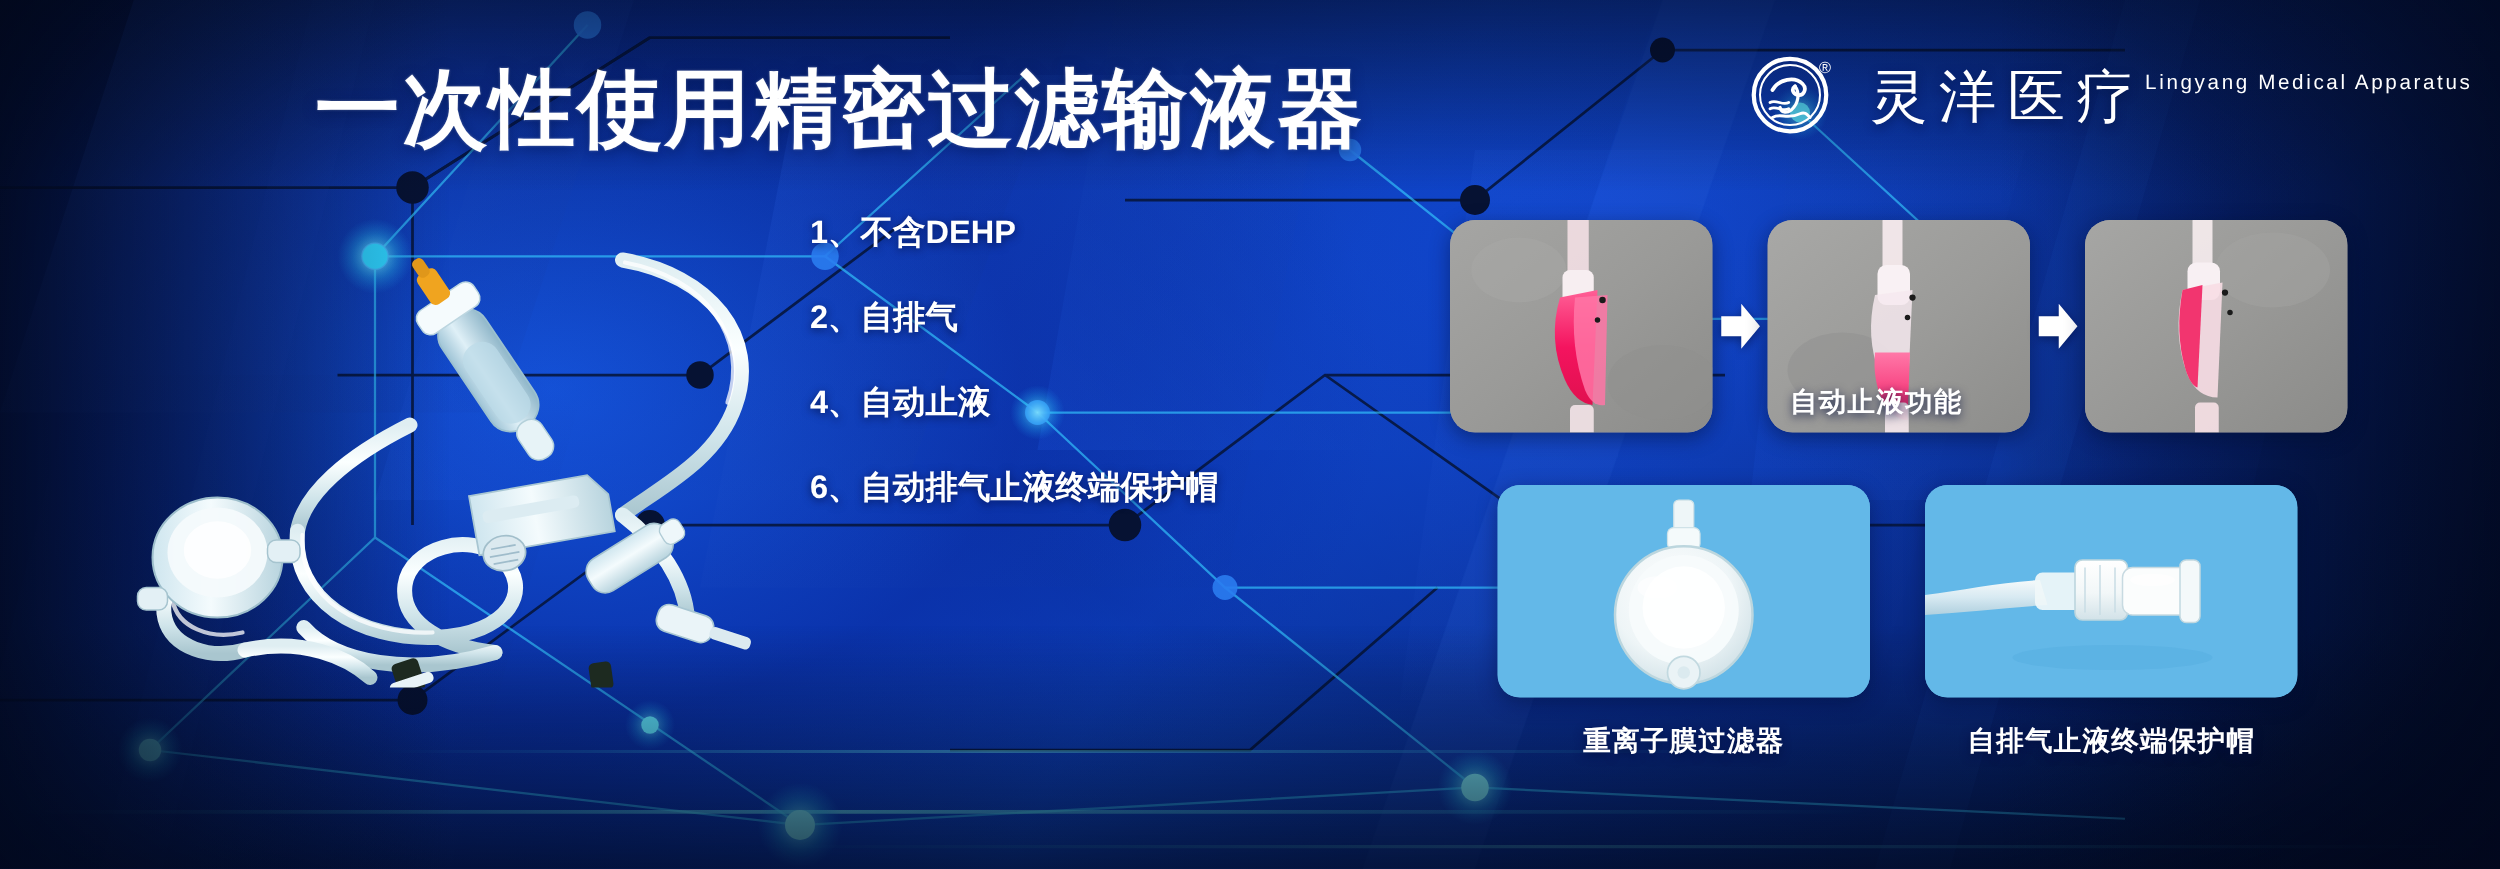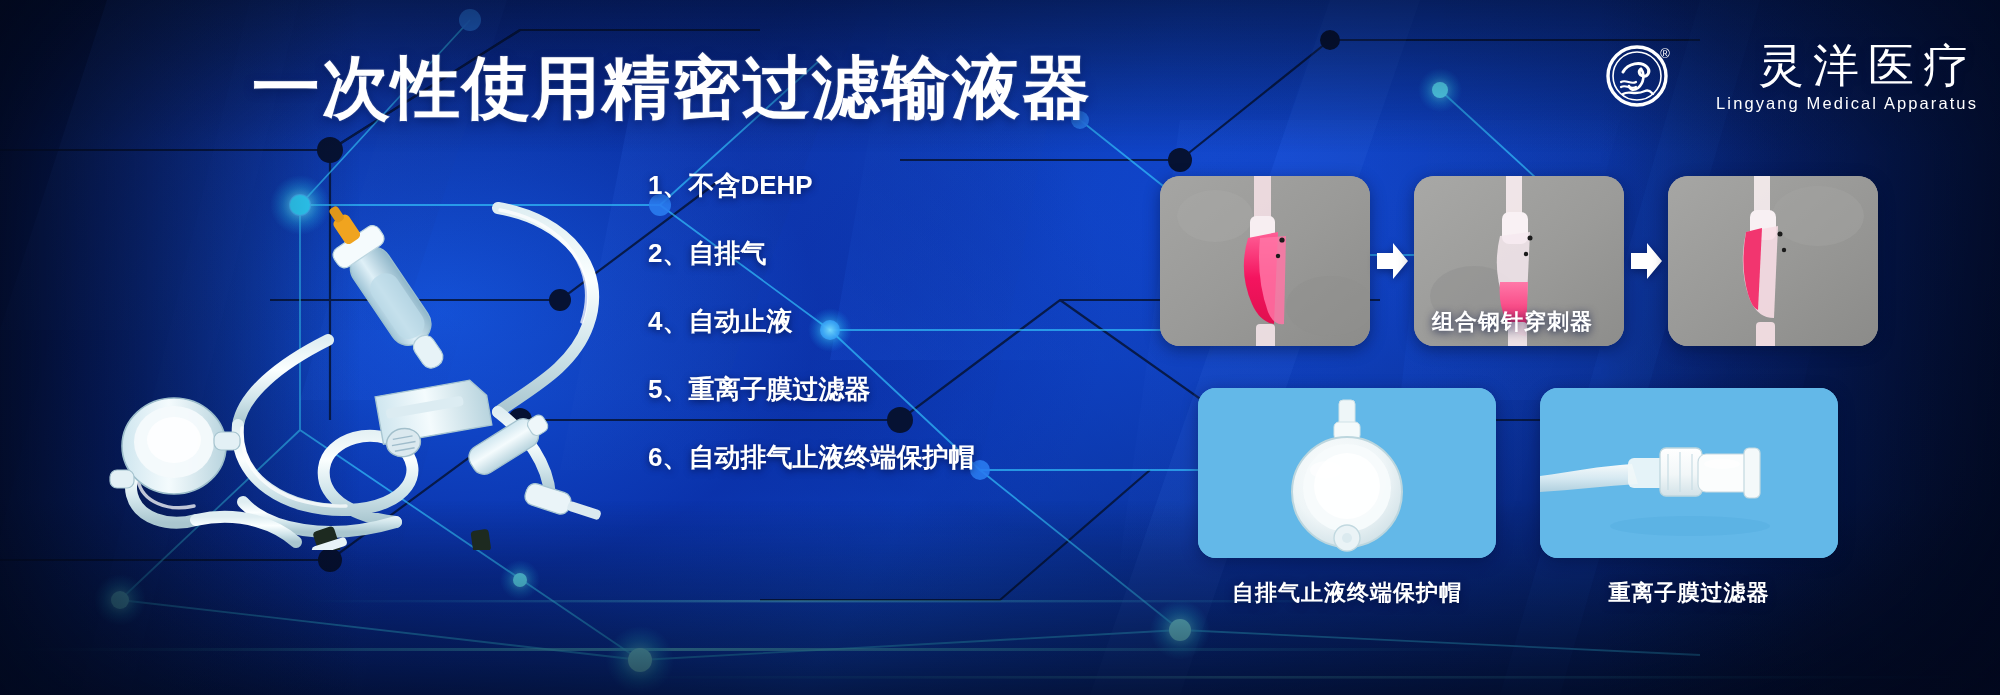--- a/index.html
+++ b/index.html
@@ -42,21 +42,21 @@
     text-align:right;
   }
 
   
   .brand{
     position:absolute; right:22px; top:38px;
     display:flex; align-items:center; gap:22px;
   }
   .emblem{ position:relative; width:78px; height:78px; flex:0 0 auto; }
   .emblem svg{ display:block; }
-  .brand-text{ display:flex; flex-direction:column; align-items:flex-end;margin-left:15px; }
+  .brand-text{ display:flex; flex-direction:row; align-items:flex-start; }
   .brand-cn{
     font-size:46px; color:#fff; letter-spacing:9px; line-height:1.05;
     font-family:"DejaVu Sans","Liberation Sans",sans-serif;
     text-shadow:0 2px 8px rgba(0,15,60,.6);
   }
   .brand-en{
     font-size:16.5px; color:#ffffff; letter-spacing:2.1px; margin-top:4px;
     font-family:"Liberation Sans",sans-serif; white-space:nowrap;
   }
 
@@ -238,21 +238,20 @@
     <div class="brand-text">
       <div class="brand-cn">灵洋医疗</div>
       <div class="brand-en">Lingyang Medical Apparatus</div>
     </div>
   </div>
 
   <div class="features">
     <div class="feature">1、不含DEHP</div>
     <div class="feature">2、自排气</div>
     <div class="feature">4、自动止液</div>
-    <div class="feature">5、重离子膜过滤器</div>
     <div class="feature">6、自动排气止液终端保护帽</div>
   </div>
 
   <div class="product">
     <svg width="620" height="400" viewBox="0 0 620 400">
       <defs>
         <linearGradient id="tube" x1="0" y1="0" x2="0" y2="1">
           <stop offset="0%" stop-color="#dfeef2"></stop>
           <stop offset="35%" stop-color="#fbffff"></stop>
           <stop offset="70%" stop-color="#cfe4ea"></stop>
@@ -416,21 +415,21 @@
         <rect x="82" y="34" width="26" height="30" rx="7" fill="#f8f0f3"></rect>
         <path d="M78,56 q-8,36 4,68 q8,18 24,18 l4,-92 z" fill="#f7dde4" opacity=".9"></path>
         <path d="M78,56 q-6,34 2,62 q4,14 10,16 l4,-82 z" fill="#f2356f"></path>
         <rect x="88" y="146" width="19" height="28" rx="4" fill="#f2dde3" opacity=".95"></rect>
         <circle cx="112" cy="58" r="2.5" fill="#1b1b1b"></circle>
         <circle cx="116" cy="74" r="2.2" fill="#1b1b1b"></circle>
       </svg>
     </div>
   </div>
 
-  <div class="cap cap-top">组合钢针穿刺器</div>
+  <div class="cap cap-top">自动止液功能</div>
 
   <div class="lower">
 
     <div class="panel">
       <svg width="298" height="170" viewBox="0 0 298 170">
         <defs>
           <radialGradient id="filtG" cx="42%" cy="36%" r="70%">
             <stop offset="0%" stop-color="#ffffff"></stop>
             <stop offset="62%" stop-color="#eef5f7"></stop>
             <stop offset="100%" stop-color="#cfe0e6"></stop>
@@ -473,17 +472,17 @@
         </g>
         <rect x="158" y="66" width="54" height="38" rx="8" fill="#fbfdfd" stroke="#c7dae1" stroke-width="1.2"></rect>
         <rect x="204" y="60" width="16" height="50" rx="5" fill="#f4f9fa" stroke="#c2d8e0" stroke-width="1.2"></rect>
         <ellipse cx="182" cy="76" rx="18" ry="5" fill="#ffffff" opacity=".65"></ellipse>
         <ellipse cx="150" cy="138" rx="80" ry="10" fill="#4fa8dc" opacity=".35"></ellipse>
       </svg>
     </div>
   </div>
 
   <div class="lower-caps">
+    <div class="cap">重离子膜过滤器</div>
     <div class="cap">自排气止液终端保护帽</div>
-    <div class="cap">重离子膜过滤器</div>
   </div>
 
 </div>
 
 </body></html>

